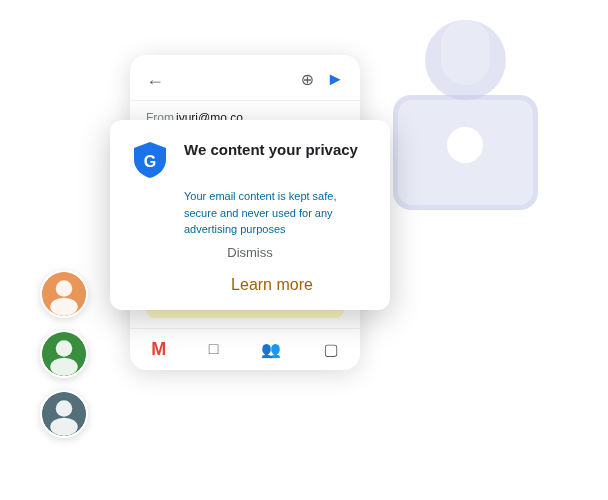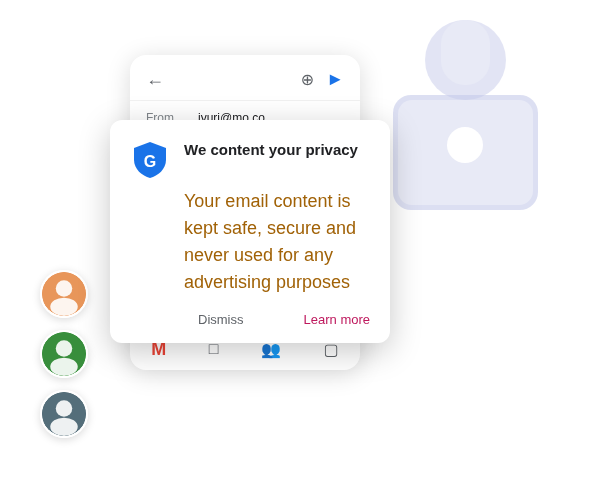--- a/index.html
+++ b/index.html
@@ -94,21 +94,21 @@
 
     .send-icon {
       color: #1a73e8;
       font-size: 18px;
     }
 
     .from-row {
       padding: 10px 16px;
       display: flex;
       align-items: center;
-      gap: 22px;
+      gap: 0;
       border-bottom: 1px solid #f8f8f8;
     }
 
     .from-label {
       font-size: 12px;
       color: #80868b;
       min-width: 30px;
     }
 
     .from-email {
@@ -191,45 +191,46 @@
     }
 
     .popup-title {
       font-size: 15px;
       font-weight: 600;
       color: #202124;
       line-height: 1.3;
     }
 
     .popup-body {
-      font-size: 18px;
-      color: #a16207;
+      font-size: 11px;
+      color: #0369a1;
       line-height: 1.5;
-      margin-bottom: 16px;
+      margin-bottom: 7px;
       padding-left: 54px;
       margin-top: -4px;
     }
 
     .popup-actions {
       display: flex;
       justify-content: flex-end;
       gap: 16px;
       align-items: center;
+      flex-direction: column;
     }
 
     .dismiss-btn {
       font-size: 13px;
       color: #5f6368;
       cursor: pointer;
       font-weight: 500;
     }
 
     .learn-more-btn {
-      font-size: 13px;
-      color: #be185d;
+      font-size: 16px;
+      color: #a16207;
       cursor: pointer;
       font-weight: 500;
       padding-left: 44px;
     }
 
     
     .lock-svg {
       position: absolute;
       right: 50px;
       top: 10px;

